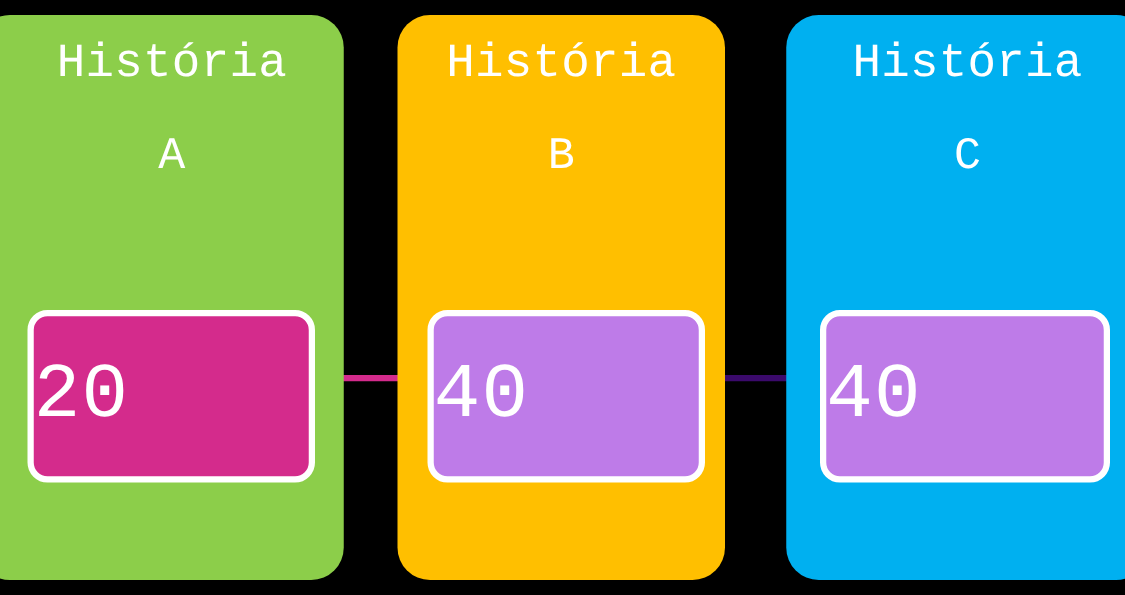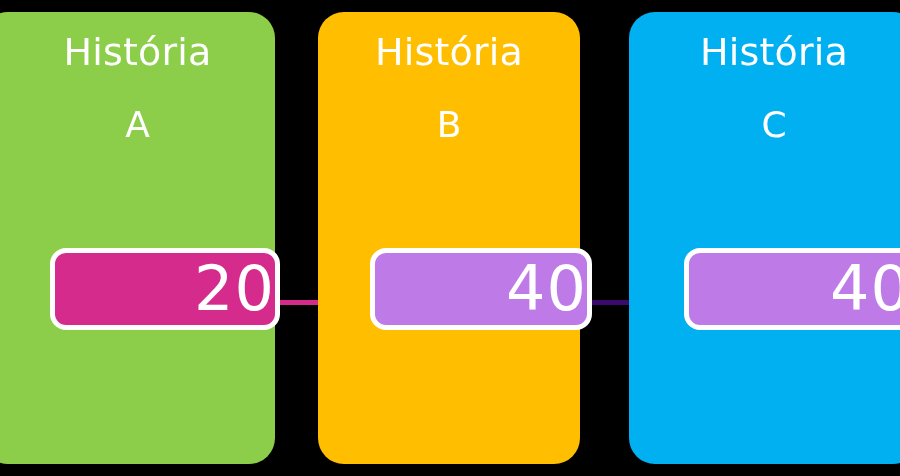--- a/index.html
+++ b/index.html
@@ -9,20 +9,21 @@
   }
   body {
     font-family: "DejaVu Sans", sans-serif;
   }
   #canvas {
     position: relative;
     width: 900px;
     height: 476px;
     background: #000000;
     overflow: hidden;
+    font-family: Liberation Mono, monospace;
   }
 
   
   .connector {
     position: absolute;
     height: 5px;
     z-index: 1;
   }
   #connector-a-b { left: 236px; top: 300px; width: 124px; background: #D42B8C; }
   #connector-b-c { left: 548px; top: 300px; width: 128px; background: #3B0A6B; }
@@ -66,29 +67,28 @@
     font-weight: 400;
   }
   #story-card-a .card-subtitle { top: 92px; padding-left: 18px; }
   #story-card-b .card-subtitle { top: 92px; }
   #story-card-c .card-subtitle { top: 92px; }
 
   
   .value-badge {
     position: absolute;
     top: 248px;
-    height: 82px;
+    height: 138px;
     border-radius: 16px;
     border: 5px solid #FFFFFF;
     box-sizing: border-box;
     display: flex;
     align-items: center;
-    justify-content: flex-end;
+    justify-content: flex-start;
     z-index: 3;
-    margin-left: 28px;
   }
   .value-badge .badge-value {
     color: #FFFFFF;
     font-size: 62px;
     line-height: 62px;
     font-weight: 400;
     letter-spacing: 1px;
   }
   #value-badge-a { left: 22px;  width: 230px; background: #D42B8C; }
   #value-badge-b { left: 342px; width: 222px; background: #BE7BE8; }

